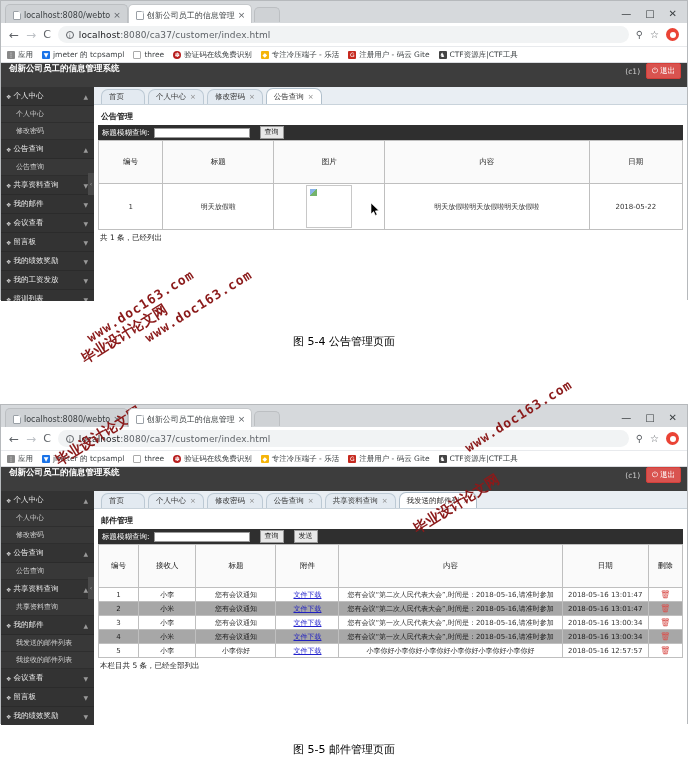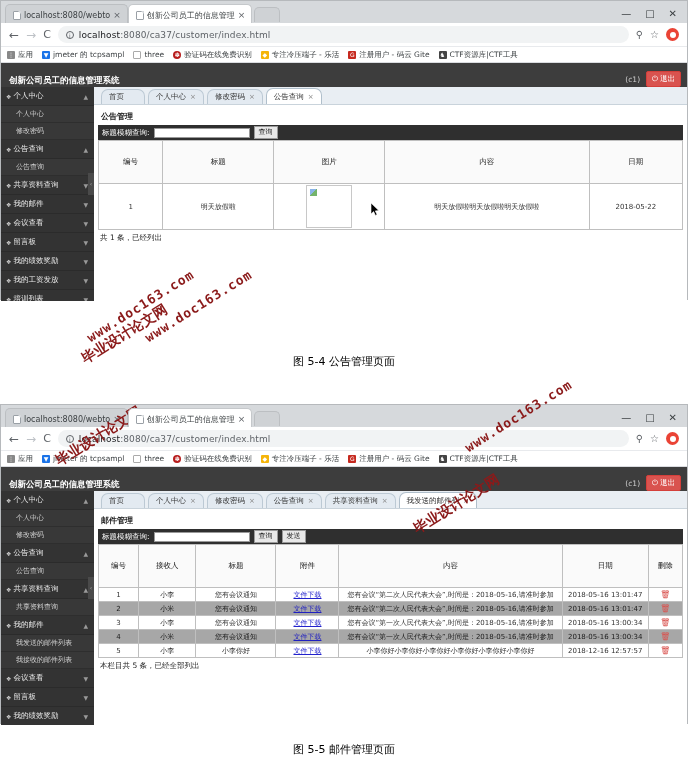--- a/index.html
+++ b/index.html
@@ -80,21 +80,21 @@
   .bmk { display: flex; align-items: center; gap: 3px; font-size: 7.5px; color: #3c4043; white-space: nowrap; }
   .bmk .bicon { width: 8px; height: 8px; flex: none; border-radius: 1px; font-size: 6px;
     line-height: 8px; text-align: center; color: #fff; }
 
   
   .app { background: #fff; overflow: hidden; position: relative; }
   .app1 { height: 238px; }
   .app2 { height: 258px; }
 
   .appheader {
-    height: 24px; background: #3d3d3d; display: flex; align-items: flex-end;
+    height: 24px; background: #3d3d3d; display: flex; align-items: flex-start;
     justify-content: space-between; padding: 0 6px 0 8px;
   }
   .appheader .sys-title { color: #fff; font-size: 8.5px; font-weight: bold; }
   .appheader .right { display: flex; align-items: center; gap: 6px; }
   .appheader .user { color: #cfcfcf; font-size: 7.5px; }
   .logout {
     background: #d9534f; color: #fff; font-size: 7.5px; border-radius: 2px;
     padding: 2px 5px; display: flex; align-items: center; gap: 2px;
     border: 1px solid #d43f3a;
   }
@@ -140,21 +140,21 @@
     background: #2f2f2f; display: flex; align-items: center; gap: 4px;
     padding: 2px 4px; height: 15px;
   }
   .searchbar .slabel { color: #fff; font-size: 7.5px; }
   .searchbar input {
     width: 96px; height: 10px; font-size: 7px; border: 1px solid #999;
     background: #fff; padding: 0 2px; font-family: inherit;
   }
   .sbtn {
     background: #e8e8e8; border: 1px solid #9a9a9a; font-size: 7px;
-    color: #222; padding: 1px 4px; line-height: 1.2;
+    color: #222; padding: 1px 4px; line-height: 1.2; margin-left: 6px;
   }
 
   table.grid { width: 100%; border-collapse: collapse; table-layout: fixed; }
   table.grid th {
     background: #fafafa; border: 1px solid #bfbfbf; font-size: 7.5px;
     font-weight: normal; color: #222; height: 15px; padding: 16px 2px; text-align: center;
   }
   table.grid td {
     border: 1px solid #bfbfbf; font-size: 7px; color: #333;
     padding: 1px 2px; text-align: center; height: 14px;
@@ -176,21 +176,21 @@
 
   .cursor {
     position: absolute; width: 8px; height: 11px; pointer-events: none;
   }
   .cursor svg { display: block; }
 
   .caption {
     position: absolute; width: 100%; text-align: center;
     font-size: 11px; color: #000; font-family: "DejaVu Sans", "Liberation Sans", sans-serif;
   }
-  .cap1 { top: 354px; }
+  .cap1 { top: 334px; }
   .cap2 { top: 742px; }
 
   .wm {
     position: absolute; color: #8b1a1a; font-weight: bold;
     transform: rotate(-32deg); transform-origin: left bottom;
     white-space: nowrap; pointer-events: none;
   }
   .wm-url { font-family: "DejaVu Sans Mono", monospace; letter-spacing: 1px; }
   .wm1 { left: 92px; top: 330px; font-size: 13px; }
 </style>
@@ -658,21 +658,21 @@
                   <td>您有会议“第一次人民代表大会”,时间是：2018-05-16,请准时参加</td>
                   <td>2018-05-16 13:00:34</td>
                   <td><span class="trash">🗑</span></td>
                 </tr>
                 <tr>
                   <td>5</td>
                   <td>小李</td>
                   <td>小李你好</td>
                   <td><a href="#">文件下载</a></td>
                   <td>小李你好小李你好小李你好小李你好小李你好小李你好</td>
-                  <td>2018-12-16 12:57:57</td>
+                  <td>2018-05-16 12:57:57</td>
                   <td><span class="trash">🗑</span></td>
                 </tr>
               </tbody>
             </table>
             <div class="gridfoot">本栏目共 5 条，已经全部列出</div>
           </div>
         </div>
       </div>
     </div>
   </div>

